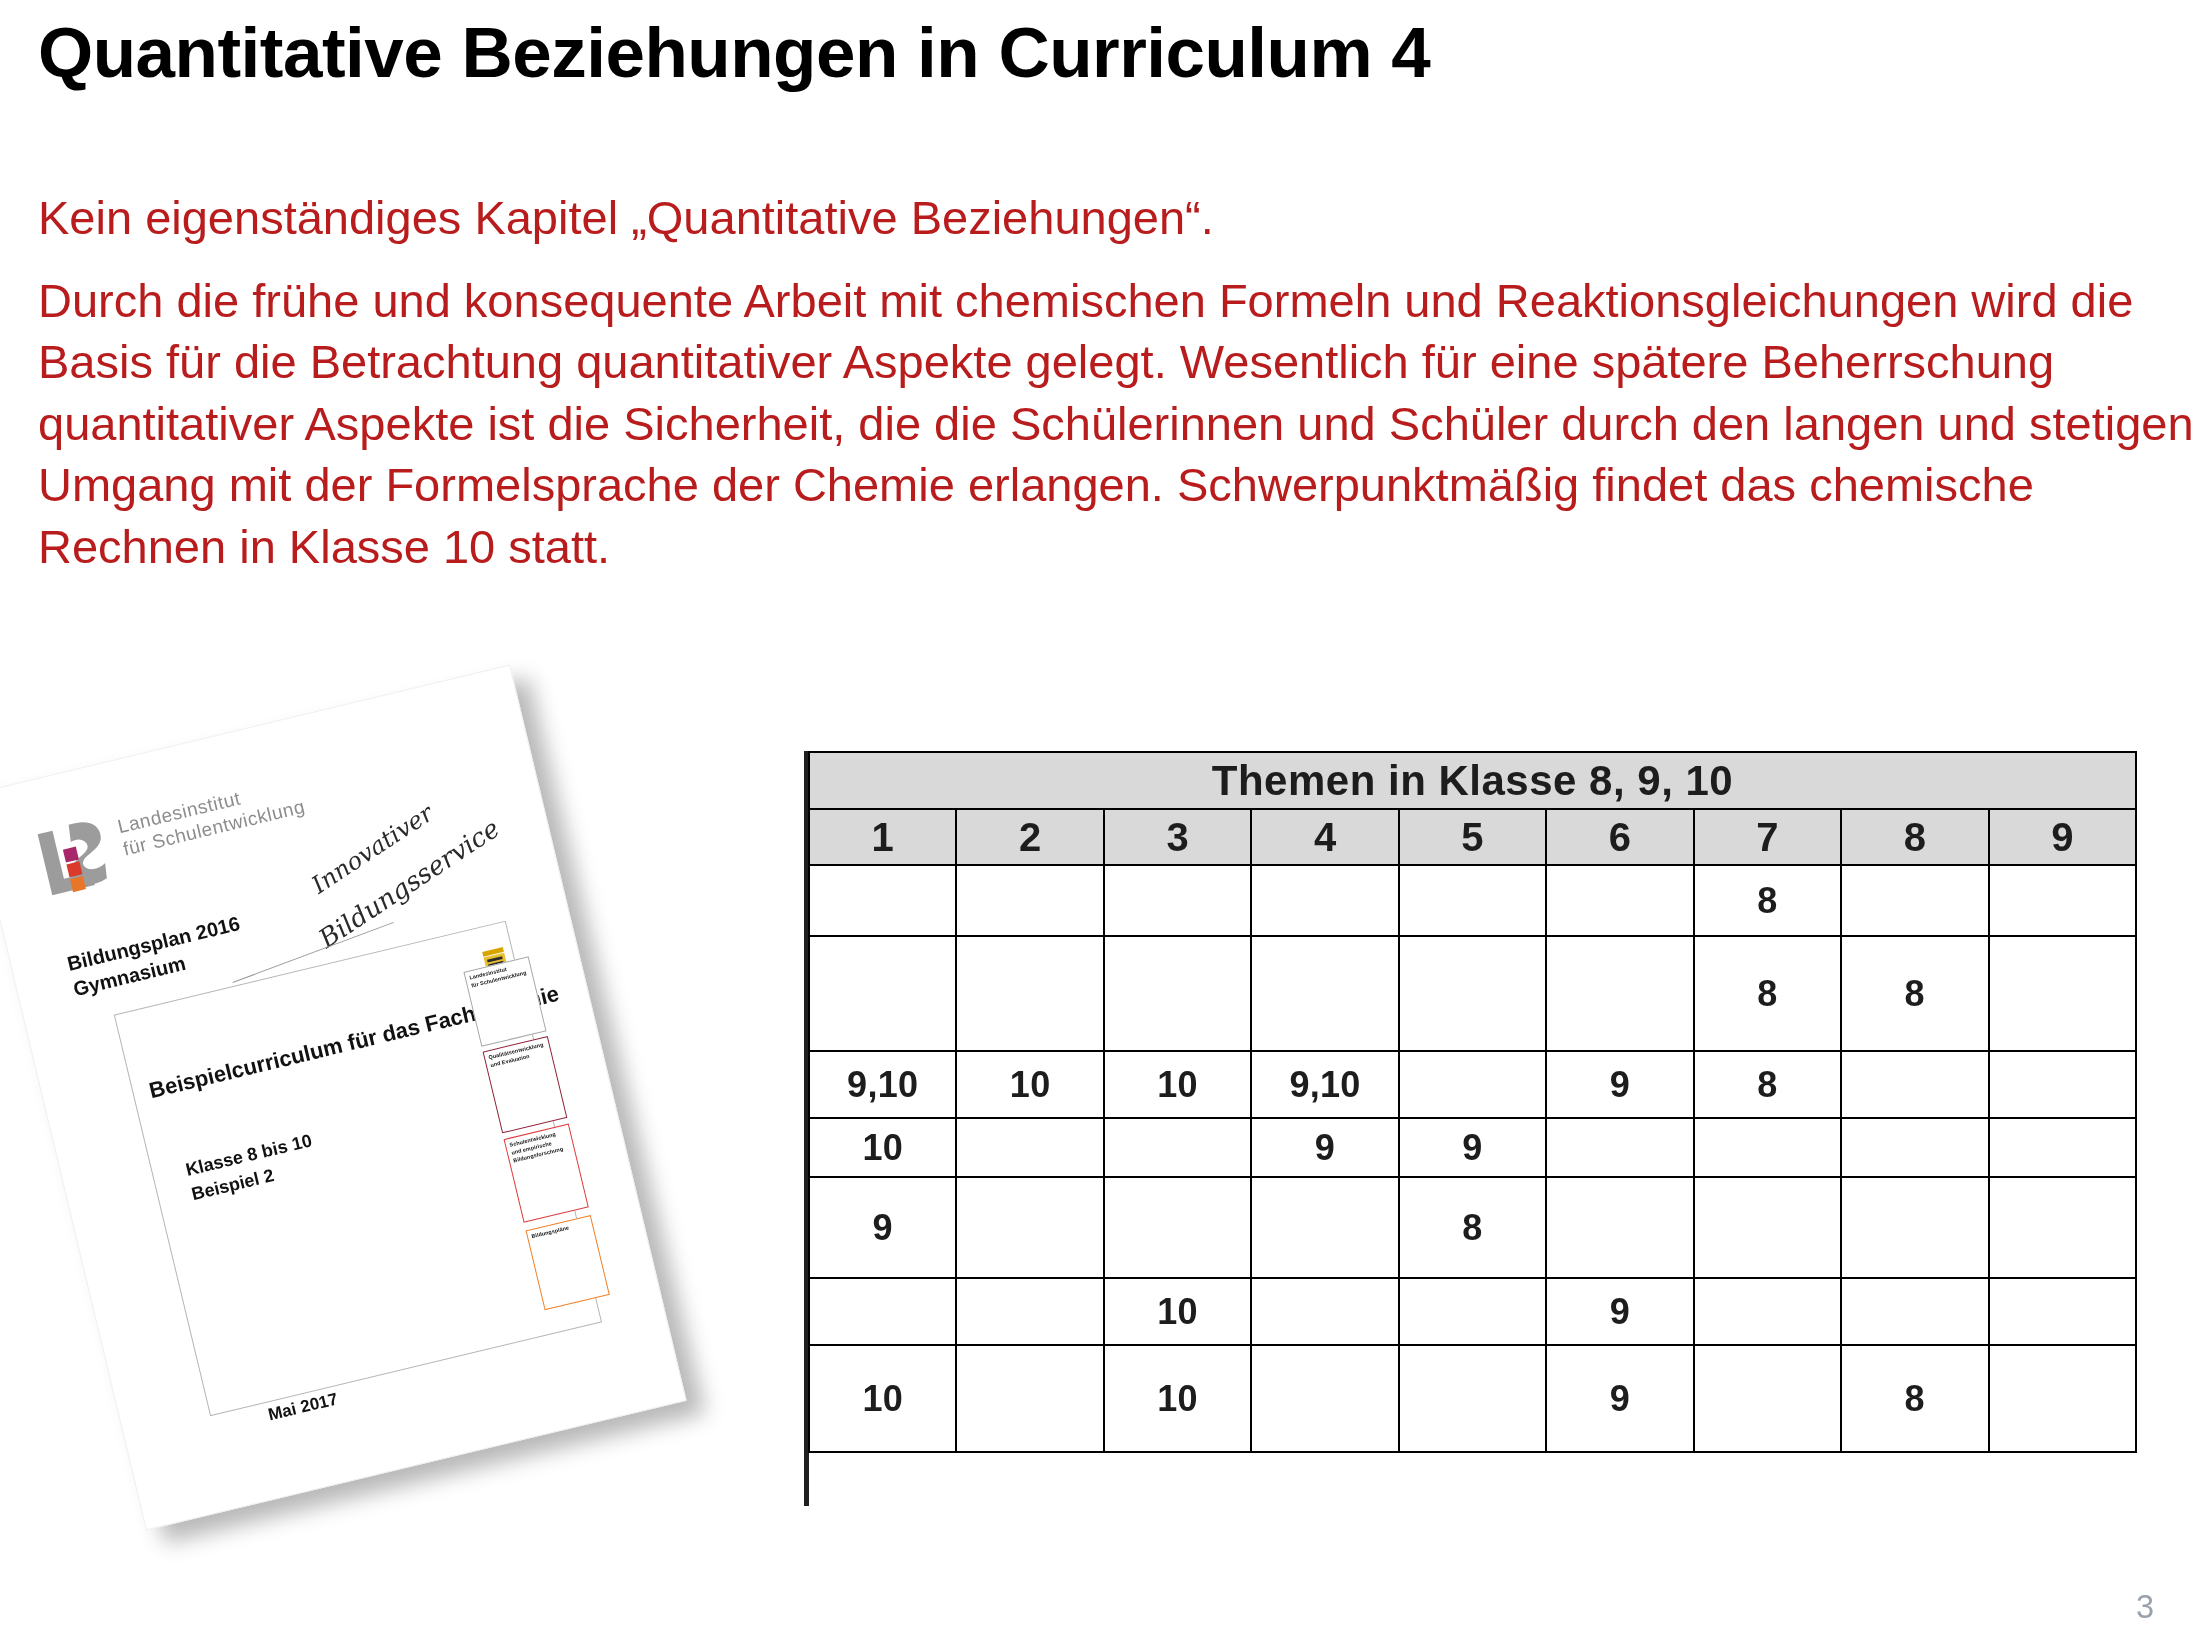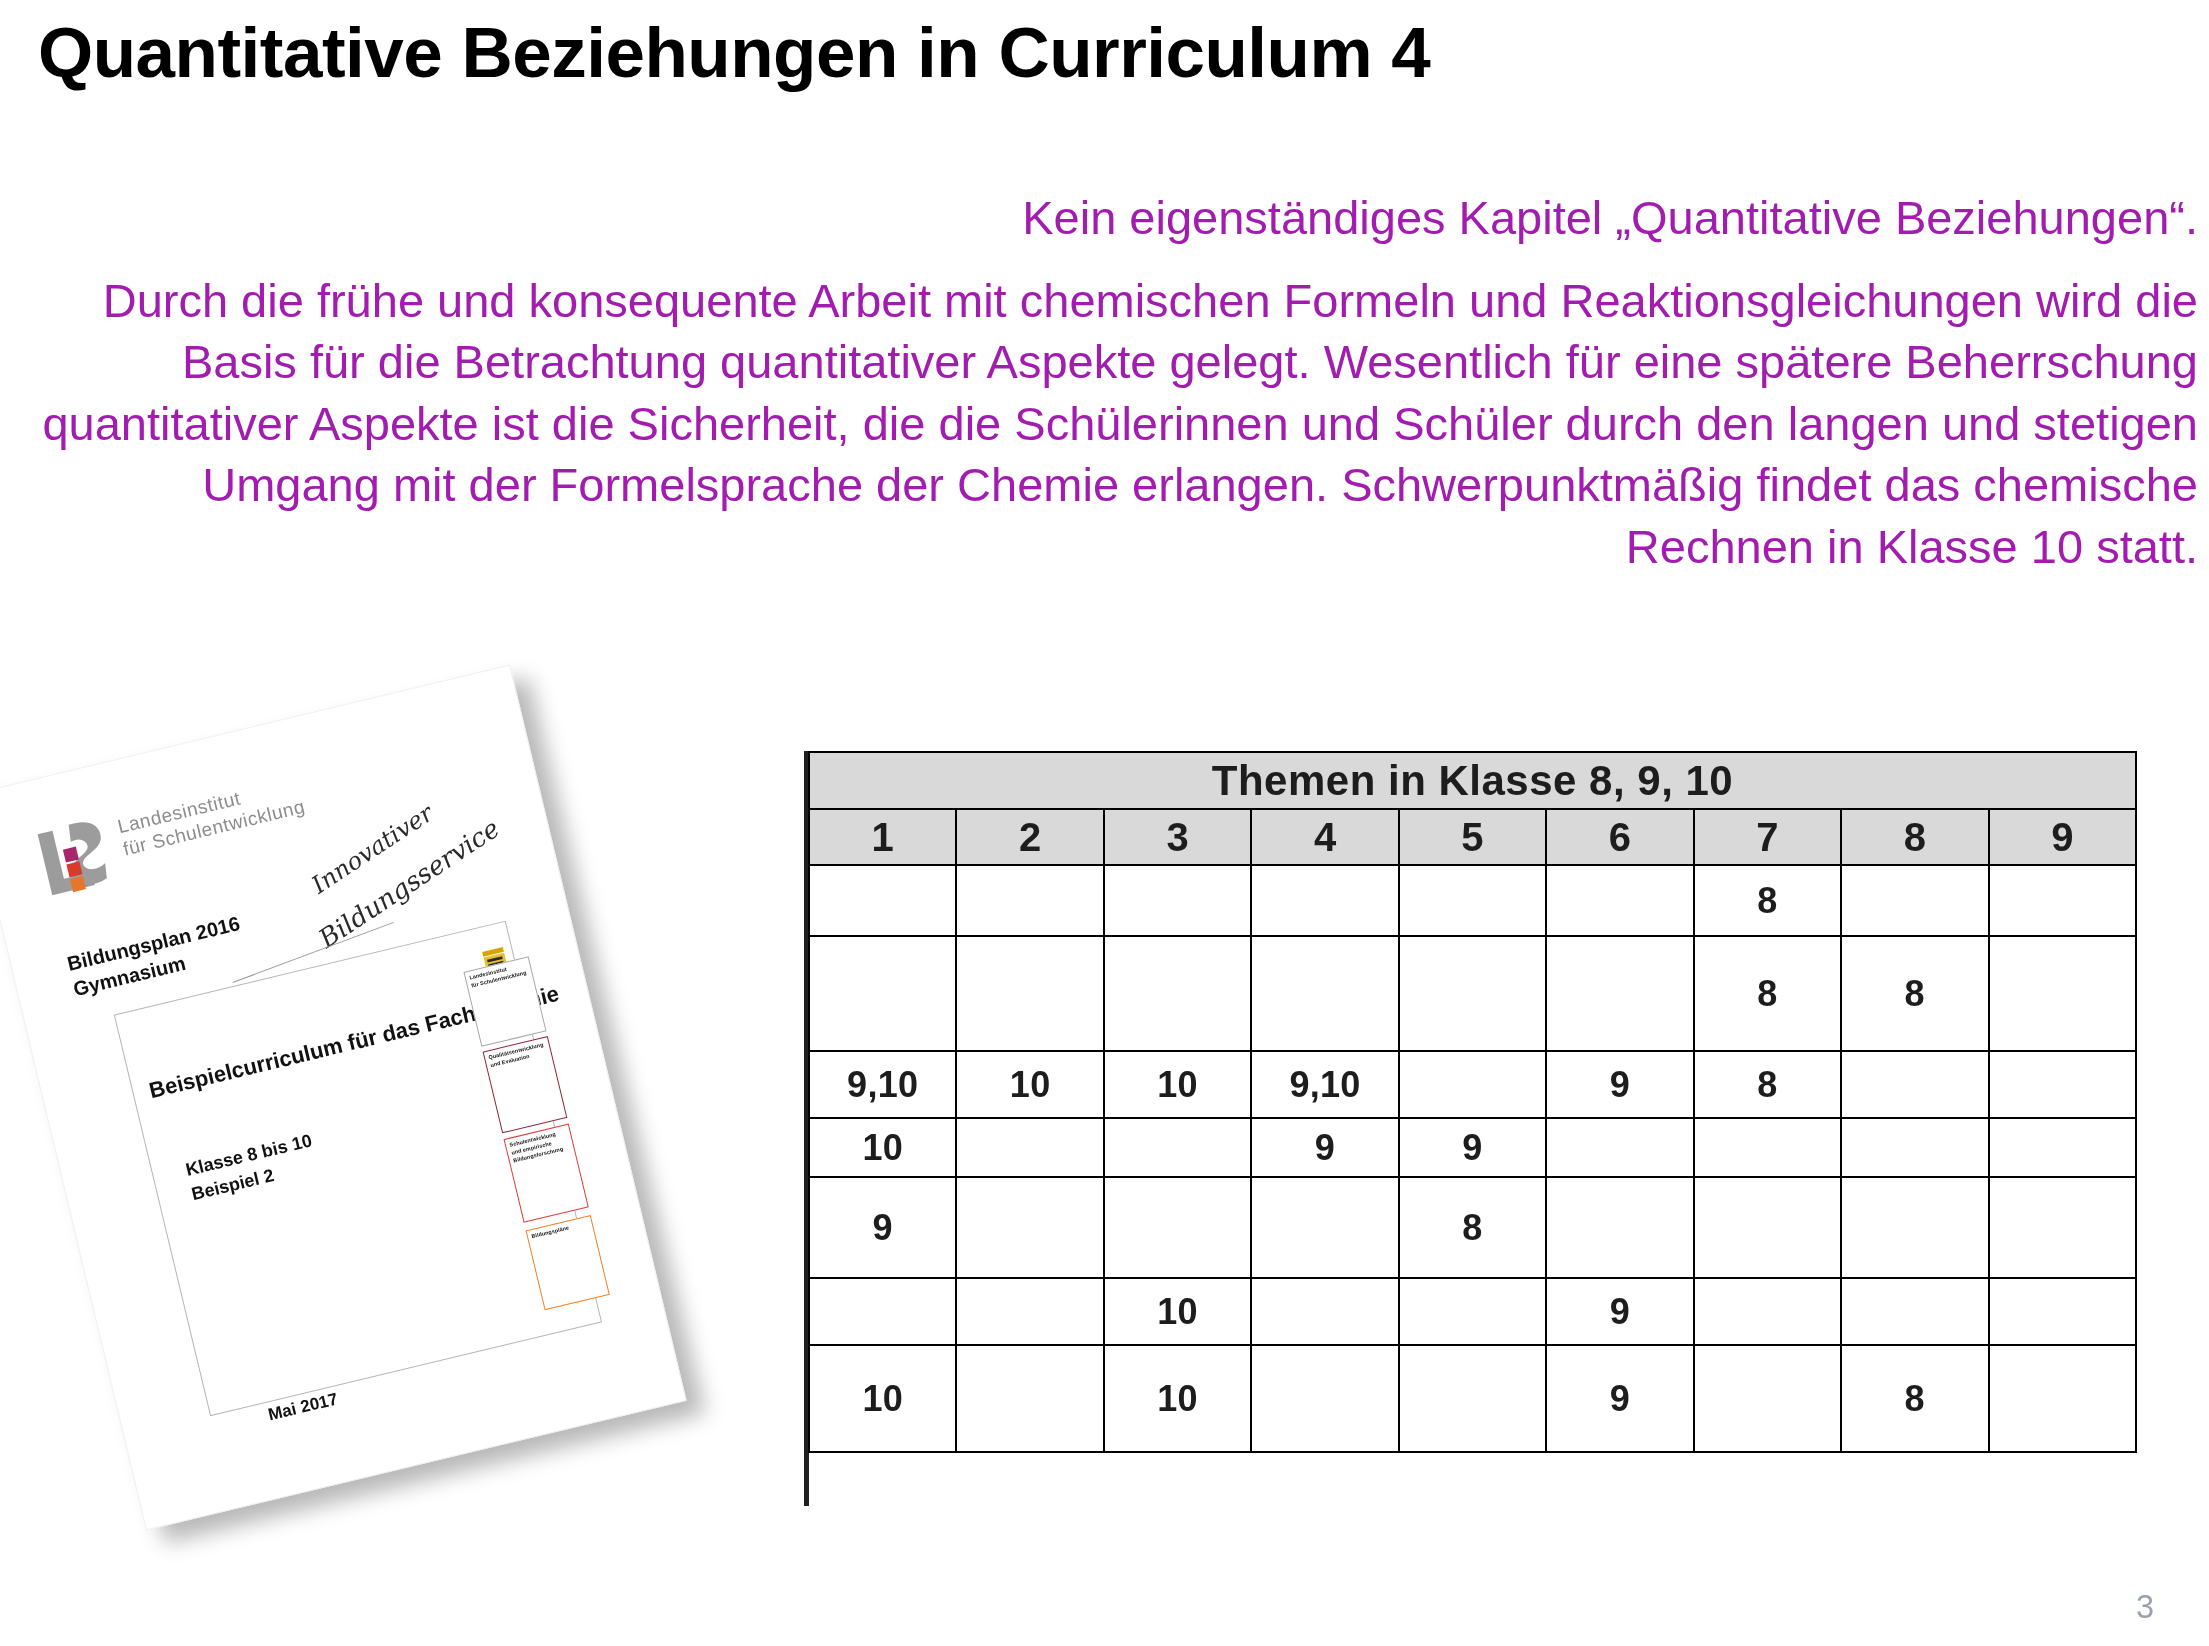--- a/index.html
+++ b/index.html
@@ -33,22 +33,21 @@
   }
 
   
   #body-text {
     position: absolute;
     left: 38px;
     top: 187px;
     width: 2160px;
     font-size: 47px;
     line-height: 1.31;
-    color: #a21caf;
-    text-align: right;
+    color: #b91c1c;
   }
   #body-text .para {
     margin: 0 0 13.4px 0;
   }
   #body-text .para.second {
     margin-top: 21px;
   }
 
   
   #themen-table-wrap {

